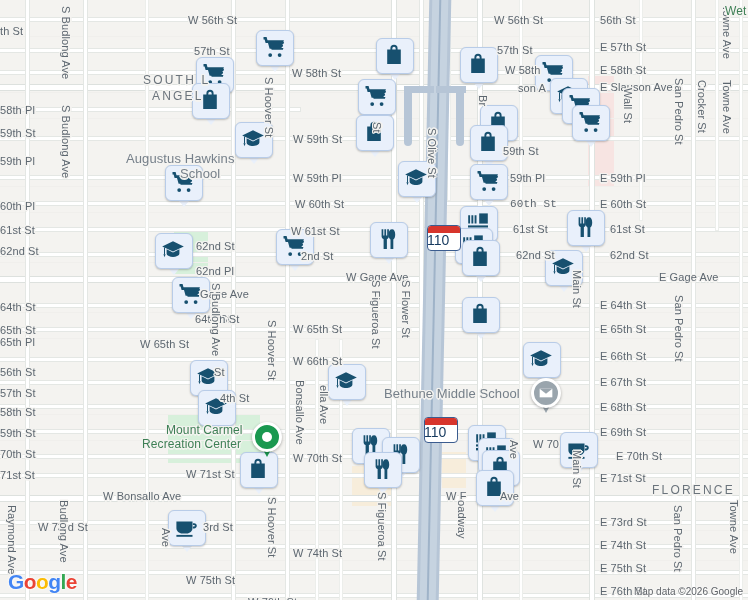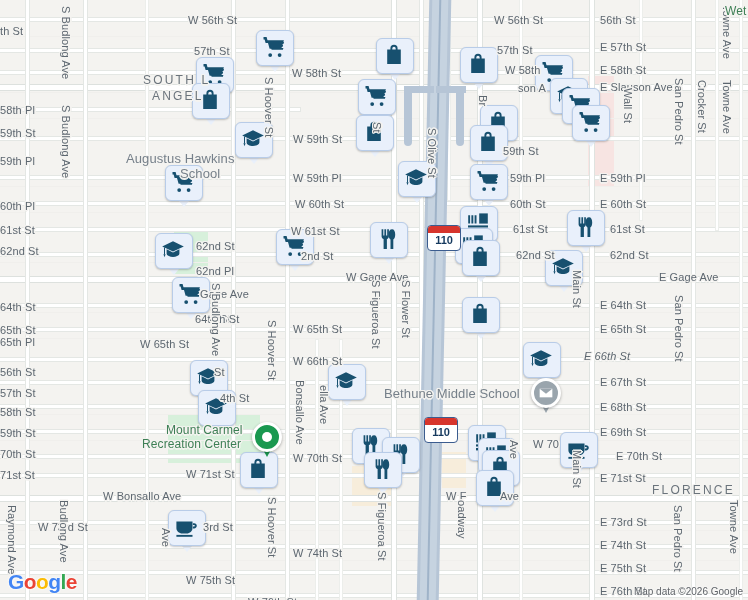--- a/index.html
+++ b/index.html
@@ -67,22 +67,22 @@
   .pin .point.mail{background:#9aa5ad;}
   .pin svg{position:absolute;left:7px;top:7px;width:16px;height:16px;fill:#fff;}
   
   .shield{position:absolute;width:34px;height:26px;}
   .shield .sh-bg{
     position:absolute;inset:0;background:#ffffff;border:1.5px solid #3b5c8f;border-radius:4px;
     box-sizing:border-box;
   }
   .shield .sh-top{position:absolute;left:1px;top:1px;right:1px;height:7px;background:#d7352c;border-radius:3px 3px 0 0;}
   .shield .sh-num{
-    position:absolute;left:0;right:0;top:8px;text-align:center;
-    font-size:11px;font-weight:bold;color:#15395e;line-height:15px;
+    position:absolute;left:0;right:0;top:8px;text-align:left;
+    font-size:14px;font-weight:normal;color:#15395e;line-height:15px;
   }
   
   #glogo{
     position:absolute;left:8px;bottom:6px;
     font-family:"Liberation Sans", sans-serif;font-size:21px;font-weight:bold;
     letter-spacing:-.6px;
     text-shadow:0 0 3px rgba(255,255,255,.95),0 0 2px rgba(255,255,255,.95);
   }
   #glogo .g1{color:#4285F4;} #glogo .o1{color:#EA4335;} #glogo .o2{color:#FBBC05;}
   #glogo .g2{color:#4285F4;} #glogo .l{color:#34A853;} #glogo .e{color:#EA4335;}
@@ -385,21 +385,21 @@
       <div class="lbl " style="left: 600px; top: 81px;">E Slauson Ave</div>
       <div class="lbl " style="left: 0px; top: 127px;">59th St</div>
       <div class="lbl " style="left: 293px; top: 133px;">W 59th St</div>
       <div class="lbl " style="left: 503px; top: 145px;">59th St</div>
       <div class="lbl " style="left: 0px; top: 155px;">59th Pl</div>
       <div class="lbl " style="left: 293px; top: 172px;">W 59th Pl</div>
       <div class="lbl " style="left: 510px; top: 172px;">59th Pl</div>
       <div class="lbl " style="left: 600px; top: 172px;">E 59th Pl</div>
       <div class="lbl " style="left: 0px; top: 200px;">60th Pl</div>
       <div class="lbl " style="left: 295px; top: 198px;">W 60th St</div>
-      <div class="lbl " style="left: 510px; top: 198px;">60th St</div>
+      <div class="lbl " style="left: 510px; top: 198px; font-family: Liberation Mono, monospace;">60th St</div>
       <div class="lbl " style="left: 600px; top: 198px;">E 60th St</div>
       <div class="lbl " style="left: 0px; top: 224px;">61st St</div>
       <div class="lbl " style="left: 291px; top: 225px;">W 61st St</div>
       <div class="lbl " style="left: 513px; top: 223px;">61st St</div>
       <div class="lbl " style="left: 610px; top: 223px;">61st St</div>
       <div class="lbl " style="left: 0px; top: 245px;">62nd St</div>
       <div class="lbl " style="left: 301px; top: 250px;">2nd St</div>
       <div class="lbl " style="left: 196px; top: 240px;">62nd St</div>
       <div class="lbl " style="left: 516px; top: 249px;">62nd St</div>
       <div class="lbl " style="left: 610px; top: 249px;">62nd St</div>
@@ -409,21 +409,21 @@
       <div class="lbl " style="left: 200px; top: 288px;">Gage Ave</div>
       <div class="lbl " style="left: 0px; top: 301px;">64th St</div>
       <div class="lbl " style="left: 195px; top: 313px;">64th St</div>
       <div class="lbl " style="left: 600px; top: 299px;">E 64th St</div>
       <div class="lbl " style="left: 0px; top: 324px;">65th St</div>
       <div class="lbl " style="left: 293px; top: 323px;">W 65th St</div>
       <div class="lbl " style="left: 140px; top: 338px;">W 65th St</div>
       <div class="lbl " style="left: 600px; top: 323px;">E 65th St</div>
       <div class="lbl " style="left: 0px; top: 336px;">65th Pl</div>
       <div class="lbl " style="left: 293px; top: 355px;">W 66th St</div>
-      <div class="lbl " style="left: 584px; top: 350px; font-style: italic;">E 66th St</div>
+      <div class="lbl " style="left: 600px; top: 350px;">E 66th St</div>
       <div class="lbl " style="left: 0px; top: 366px;">56th St</div>
       <div class="lbl " style="left: 214px; top: 366px;">St</div>
       <div class="lbl " style="left: 600px; top: 376px;">E 67th St</div>
       <div class="lbl " style="left: 0px; top: 387px;">57th St</div>
       <div class="lbl " style="left: 220px; top: 392px;">4th St</div>
       <div class="lbl " style="left: 0px; top: 406px;">58th St</div>
       <div class="lbl " style="left: 600px; top: 401px;">E 68th St</div>
       <div class="lbl " style="left: 0px; top: 427px;">59th St</div>
       <div class="lbl " style="left: 600px; top: 426px;">E 69th St</div>
       <div class="lbl " style="left: 0px; top: 448px;">70th St</div>

